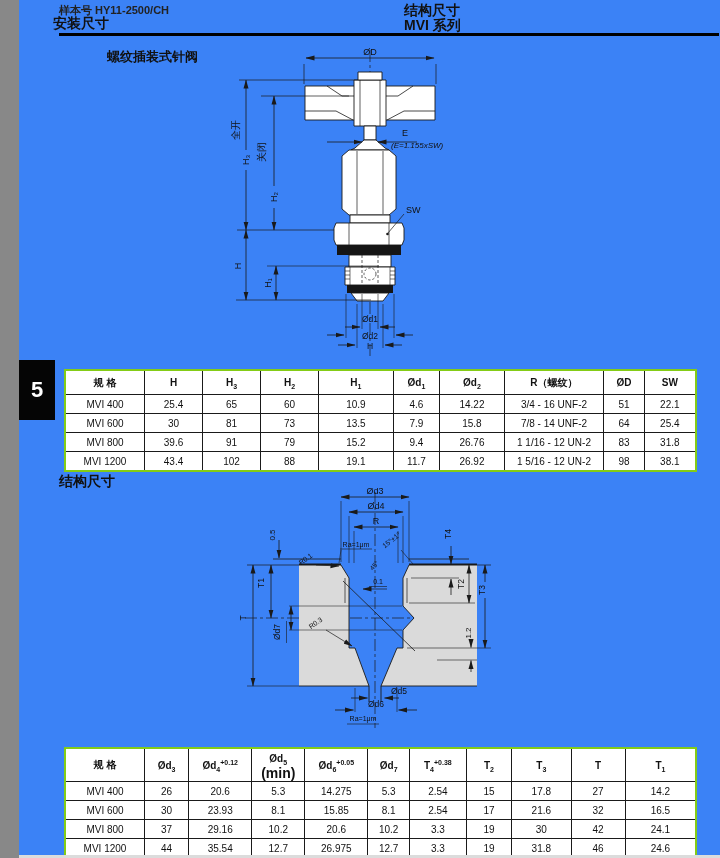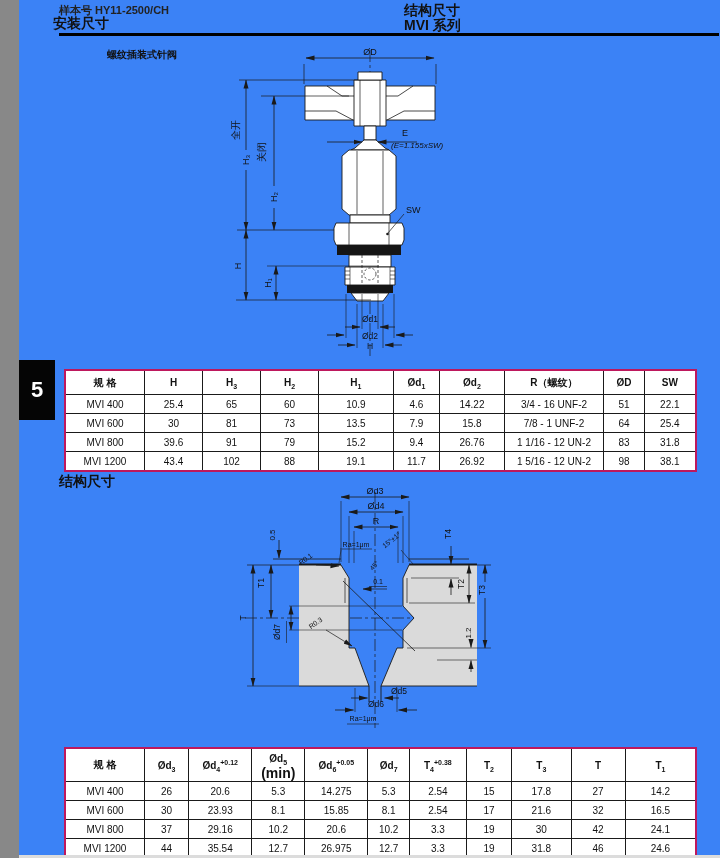--- a/index.html
+++ b/index.html
@@ -3,28 +3,28 @@
 <meta charset="utf-8">
 <style>
   html,body{margin:0;padding:0;background:#888;}
   #page{position:relative;width:720px;height:858px;background:#3b82f6;
         font-family:"Liberation Sans","DejaVu Sans",sans-serif;color:#111;overflow:hidden;margin-left:19px;}
   .doc-no{position:absolute;left:40px;top:3px;font-size:11px;font-weight:bold;color:#222;}
   .sec-title{position:absolute;left:34px;top:15px;font-size:14px;font-weight:bold;}
   .prod-title{position:absolute;left:385px;top:2px;font-size:14px;font-weight:bold;}
   .series-title{position:absolute;left:385px;top:17px;font-size:14px;font-weight:bold;}
   .rule{position:absolute;left:40px;top:33px;width:660px;height:3px;background:#000;}
-  .h-install{position:absolute;left:40px;top:48px;font-size:10px;font-weight:bold;padding-left:48px;}
+  .h-install{position:absolute;left:40px;top:48px;font-size:13px;font-weight:bold;padding-left:48px;}
   .h-cavity{position:absolute;left:40px;top:473px;font-size:14px;font-weight:bold;}
   .side-tab{position:absolute;left:0;top:360px;width:36px;height:60px;background:#050505;color:#fff;
             font-size:22px;font-weight:bold;display:flex;align-items:center;justify-content:center;}
   .dwg1{position:absolute;left:190px;top:42px;}
   .dwg2{position:absolute;left:210px;top:488px;}
   table.dtable{position:absolute;left:45px;width:633px;border-collapse:collapse;table-layout:fixed;
-               border:2px solid #be185d;background:#fff;}
+               border:2px solid #84cc16;background:#fff;}
   #table1{top:369px;} #table2{top:747px;}
   .dtable th,.dtable td{border:1px solid #1a1a1a;text-align:center;vertical-align:middle;
                font-size:10px;padding:0;height:18px;color:#111;}
   .dtable th{height:23px;font-weight:bold;}
   .dtable sub{font-size:7px;line-height:0;}
   .dtable sup{font-size:7px;line-height:0;}
   .dtable .note{font-size:14px;}
   svg text{fill:#111;font-family:"Liberation Sans","DejaVu Sans",sans-serif;}
   .edge-r{position:absolute;right:0;top:0;width:4px;height:100%;background:#d0d0d0;}
   .edge-b{position:absolute;left:0;bottom:0;width:100%;height:3px;background:#dcdcdc;}
@@ -162,21 +162,21 @@
           <td>22.1</td>
         </tr>
         <tr>
           <td>MVI 600</td>
           <td>30</td>
           <td>81</td>
           <td>73</td>
           <td>13.5</td>
           <td>7.9</td>
           <td>15.8</td>
-          <td>7/8 - 1 UNF-2</td>
+          <td>7/8 - 14 UNF-2</td>
           <td>64</td>
           <td>25.4</td>
         </tr>
         <tr>
           <td>MVI 800</td>
           <td>39.6</td>
           <td>91</td>
           <td>79</td>
           <td>15.2</td>
           <td>9.4</td>

